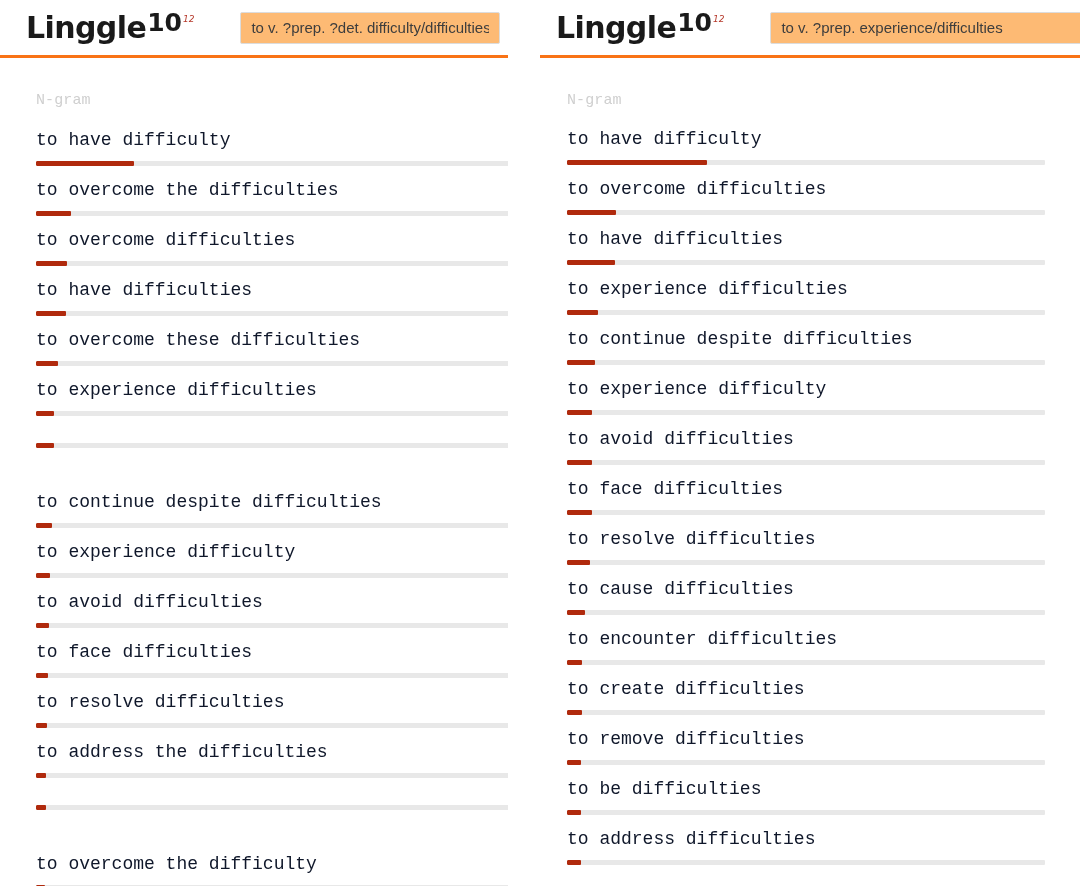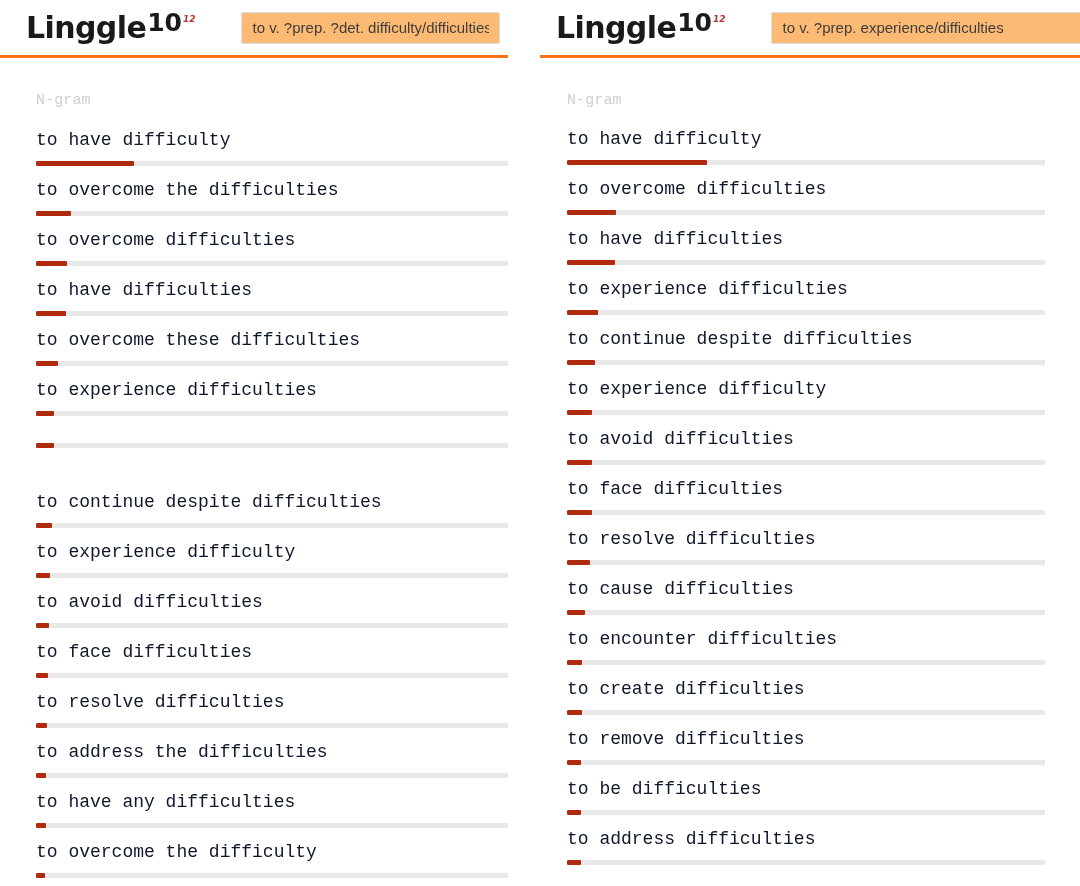--- a/index.html
+++ b/index.html
@@ -64,21 +64,21 @@
     font-size: 25px;
     color: #1a1a1a;
     line-height: 22px;
     margin-left: 1px;
     align-self: flex-start;
   }
   .logo-exp {
     font-family: "DejaVu Sans", sans-serif;
     font-size: 9px;
     font-style: italic;
-    font-weight: bold;
+    font-weight: normal;
     color: #b5382a;
     line-height: 10px;
     margin-top: 2px;
     margin-left: 1px;
   }
 
   .search-box {
     flex: 1;
     height: 32px;
     background: #fdba74;
@@ -239,21 +239,20 @@
               <div class="bar-fill" style="width: 2.3%; background: rgb(176, 42, 13);"></div>
             </div>
           </div>
           <div class="row">
             <div class="row-label">to address the difficulties</div>
             <div class="bar-track">
               <div class="bar-fill" style="width: 2.1%; background: rgb(176, 42, 13);"></div>
             </div>
           </div>
           <div class="row">
-            <div class="row-label">to have any difficulties</div>
             <div class="bar-track">
               <div class="bar-fill" style="width: 2.1%; background: rgb(176, 42, 13);"></div>
             </div>
           </div>
           <div class="row">
             <div class="row-label">to overcome the difficulty</div>
             <div class="bar-track">
               <div class="bar-fill" style="width: 1.9%; background: rgb(176, 42, 13);"></div>
             </div>
           </div>

